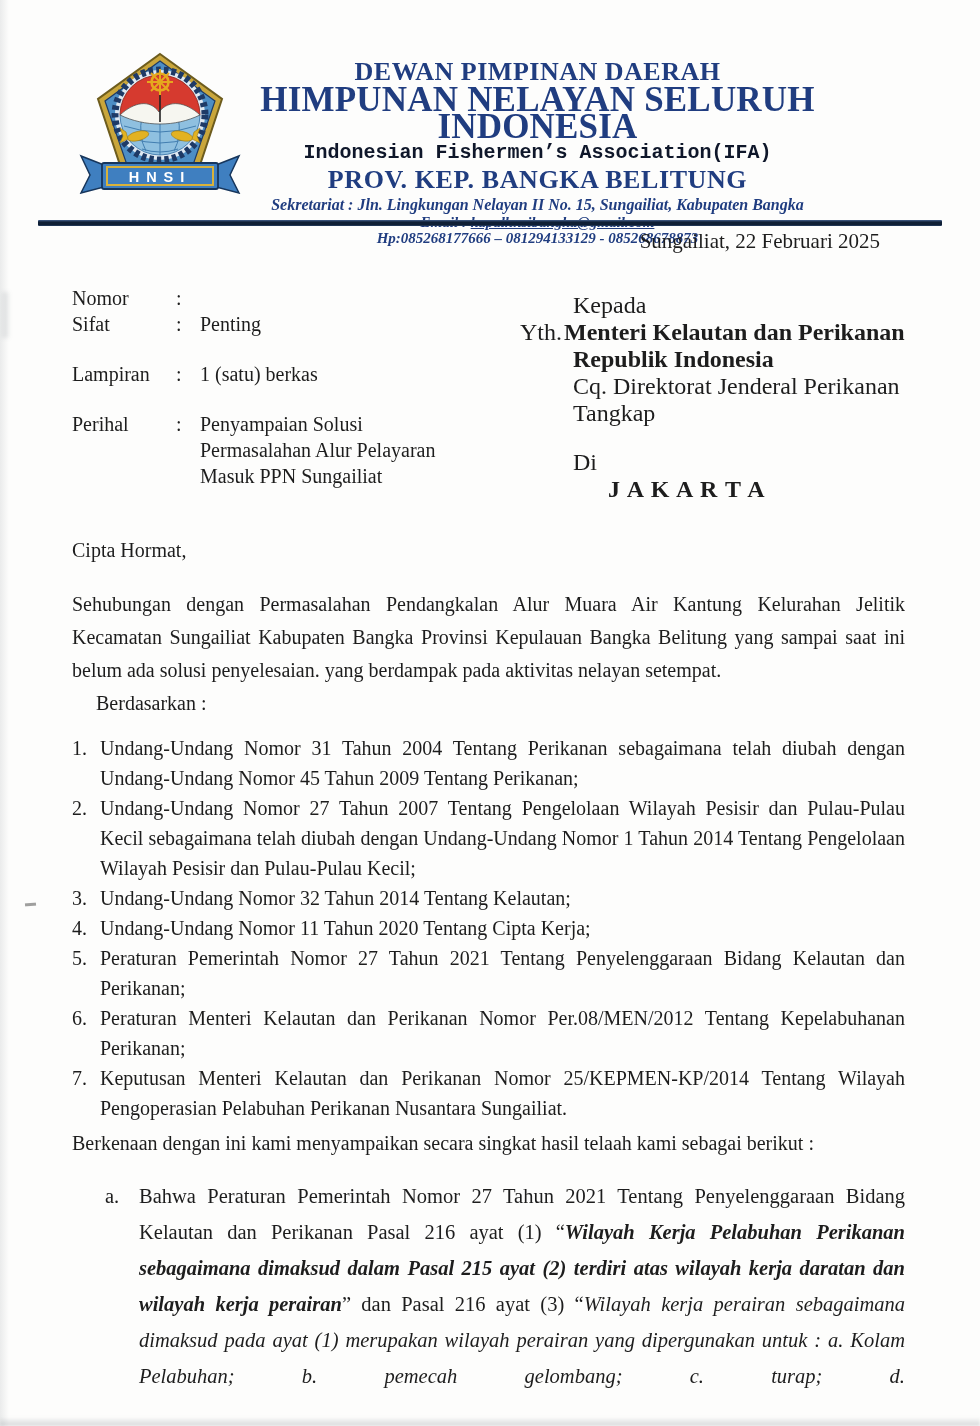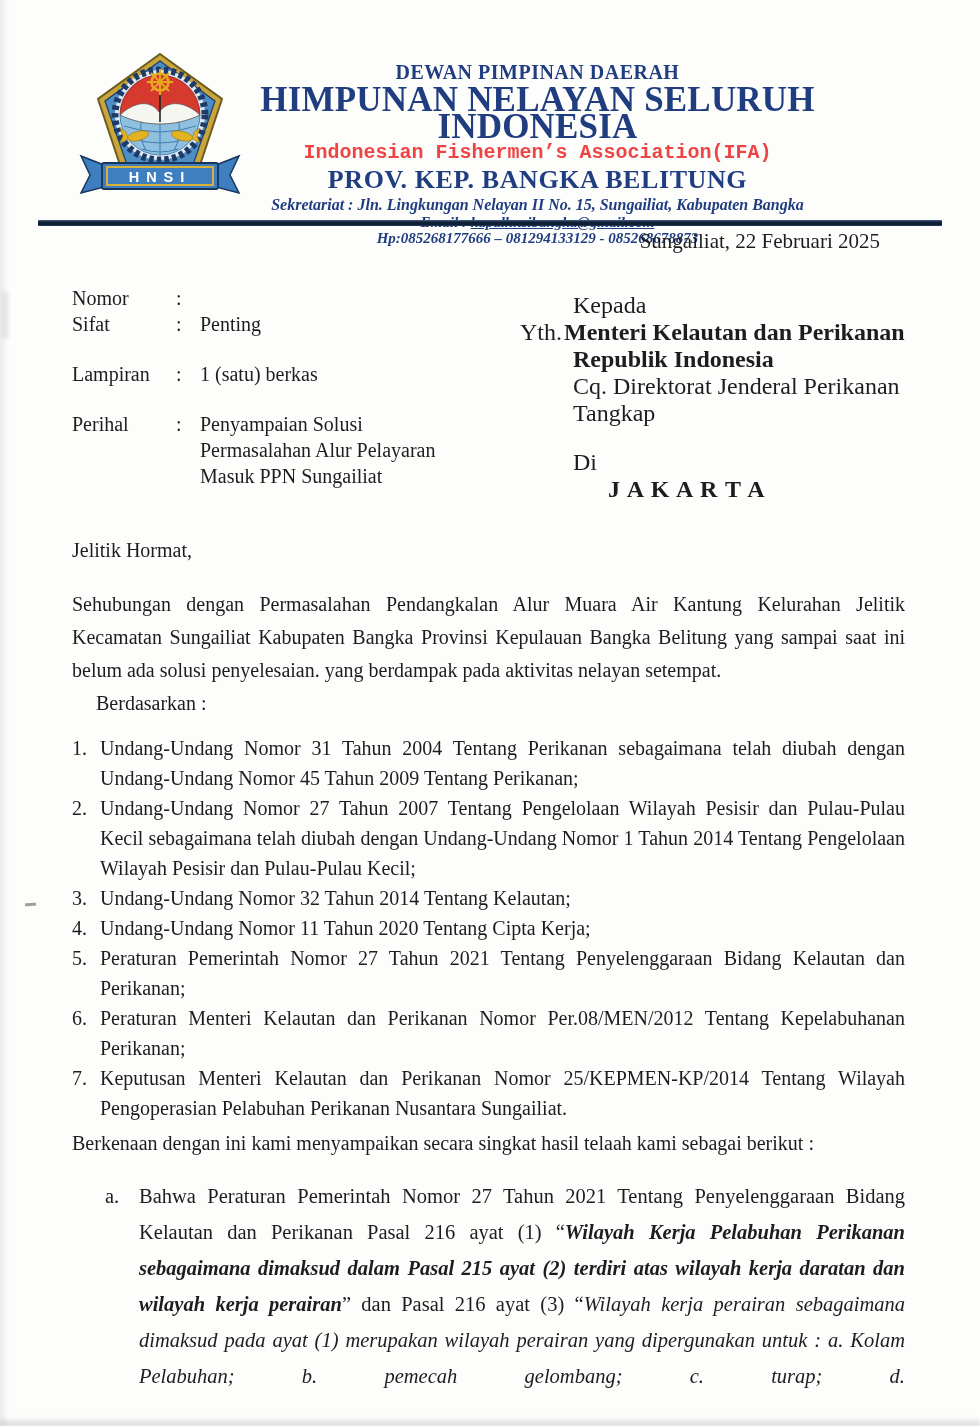--- a/index.html
+++ b/index.html
@@ -5,23 +5,23 @@
   * { margin:0; padding:0; box-sizing:border-box; }
   html,body { background:#e9e9e9; }
   .page {
     position:relative; width:980px; height:1426px; margin:0 auto;
     background:#fdfdfc; overflow:hidden;
     font-family:"Liberation Serif", serif; color:#1d1d1d;
   }
   
   .lh-logo { position:absolute; left:72px; top:52px; width:176px; height:142px; }
   .lh-text { position:absolute; left:255px; top:58px; width:565px; text-align:center; color:#203d80; }
-  .lh-l1 { font-size:20px; font-weight:bold; letter-spacing:.5px; line-height:28px; }
+  .lh-l1 { font-size:26px; font-weight:bold; letter-spacing:.5px; line-height:28px; }
   .lh-l2 { font-size:35px; font-weight:bold; letter-spacing:.2px; line-height:27px; }
-  .lh-l3 { font-family:"Liberation Mono", monospace; font-weight:bold; font-size:20px; color:#ef4444; line-height:26px; letter-spacing:0; }
+  .lh-l3 { font-family:"Liberation Mono", monospace; font-weight:bold; font-size:20px; color:#0f172a; line-height:26px; letter-spacing:0; }
   .lh-l4 { font-size:26px; font-weight:bold; letter-spacing:.6px; line-height:27px; }
   .lh-l5 { font-size:16px; font-weight:bold; font-style:italic; line-height:18px; margin-top:3px; }
   .lh-l6 { font-size:15px; font-weight:bold; font-style:italic; line-height:16px; }
   .lh-l6 .email-addr { text-decoration:underline; }
   .lh-l7 { font-size:15px; font-weight:bold; font-style:italic; line-height:16px; }
   .rule { position:absolute; left:38px; top:220px; width:904px; height:6px;
           background:linear-gradient(#46618e, #0f1f35 35%, #0f1f35 80%, #2b4469); border-radius:1px; }
   
   .date-line { position:absolute; right:100px; top:229px; font-size:21px; }
   .meta { position:absolute; left:72px; top:285px; width:430px; font-size:20px; line-height:26px; }
@@ -173,21 +173,21 @@
       <span class="r-yth">Yth.</span>
       <span class="bold">Menteri Kelautan dan Perikanan</span>
     </div>
     <div class="r-indent bold">Republik Indonesia</div>
     <div class="r-indent">Cq. Direktorat Jenderal Perikanan</div>
     <div class="r-indent">Tangkap</div>
     <div class="r-indent di-block">Di</div>
     <div class="city">J A K A R T A</div>
   </div>
 
-  <div class="salutation">Jelitik Hormat,</div>
+  <div class="salutation">Cipta Hormat,</div>
 
   <p class="para1">Sehubungan dengan Permasalahan Pendangkalan Alur Muara Air Kantung Kelurahan Jelitik Kecamatan Sungailiat Kabupaten Bangka Provinsi Kepulauan Bangka Belitung yang sampai saat ini belum ada solusi penyelesaian. yang berdampak pada aktivitas nelayan setempat.</p>
 
   <div class="berdasarkan">Berdasarkan :</div>
 
   <div class="legal">
     <div class="legal-item">
         <span class="legal-marker">1.</span>
         <span class="legal-text">Undang-Undang Nomor 31 Tahun 2004 Tentang Perikanan sebagaimana telah diubah dengan Undang-Undang Nomor 45 Tahun 2009 Tentang Perikanan;</span>
       </div>

